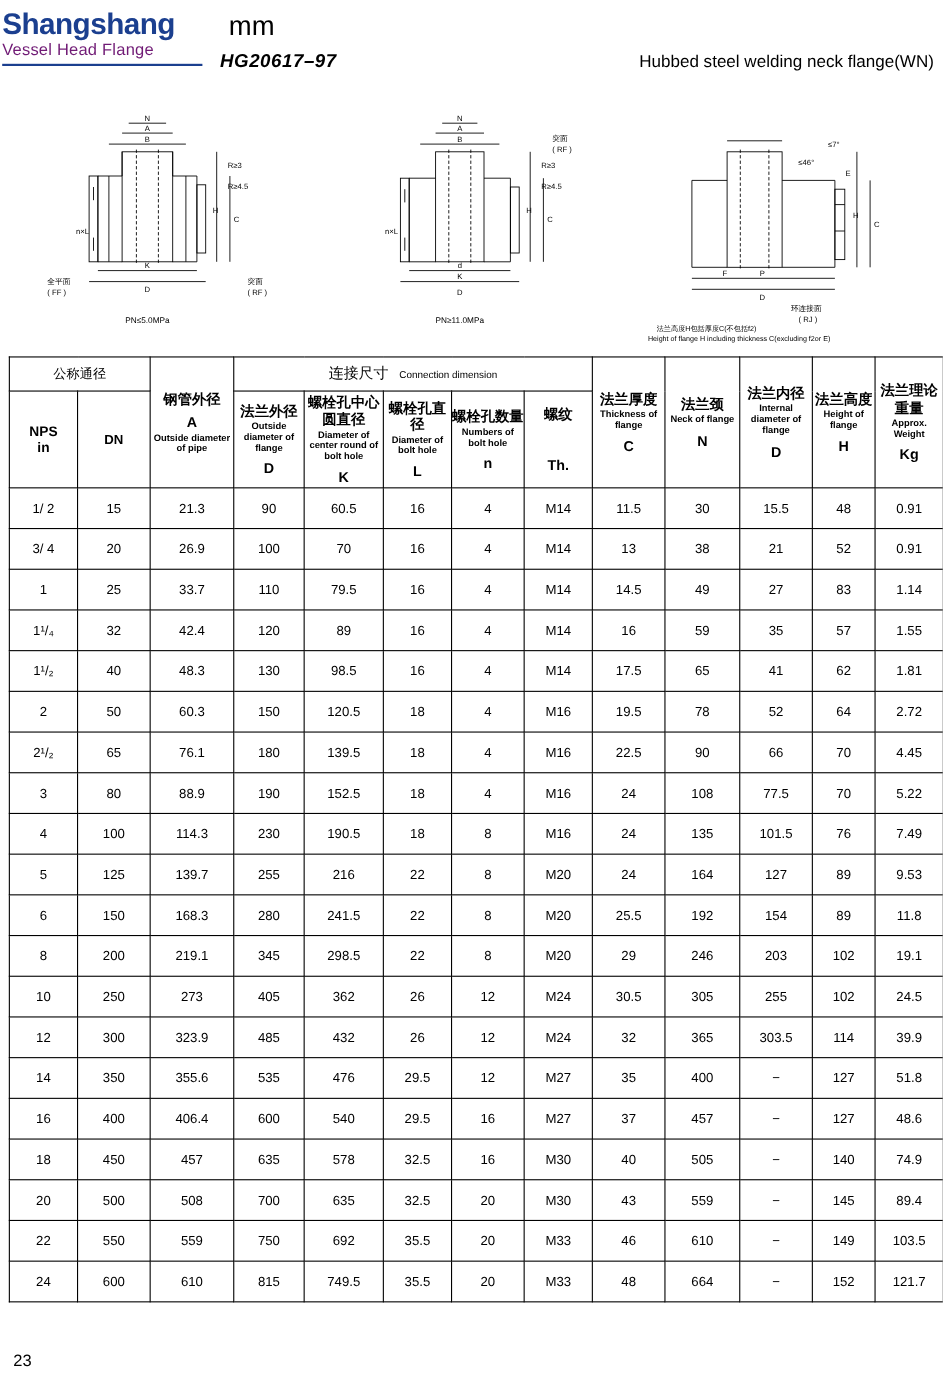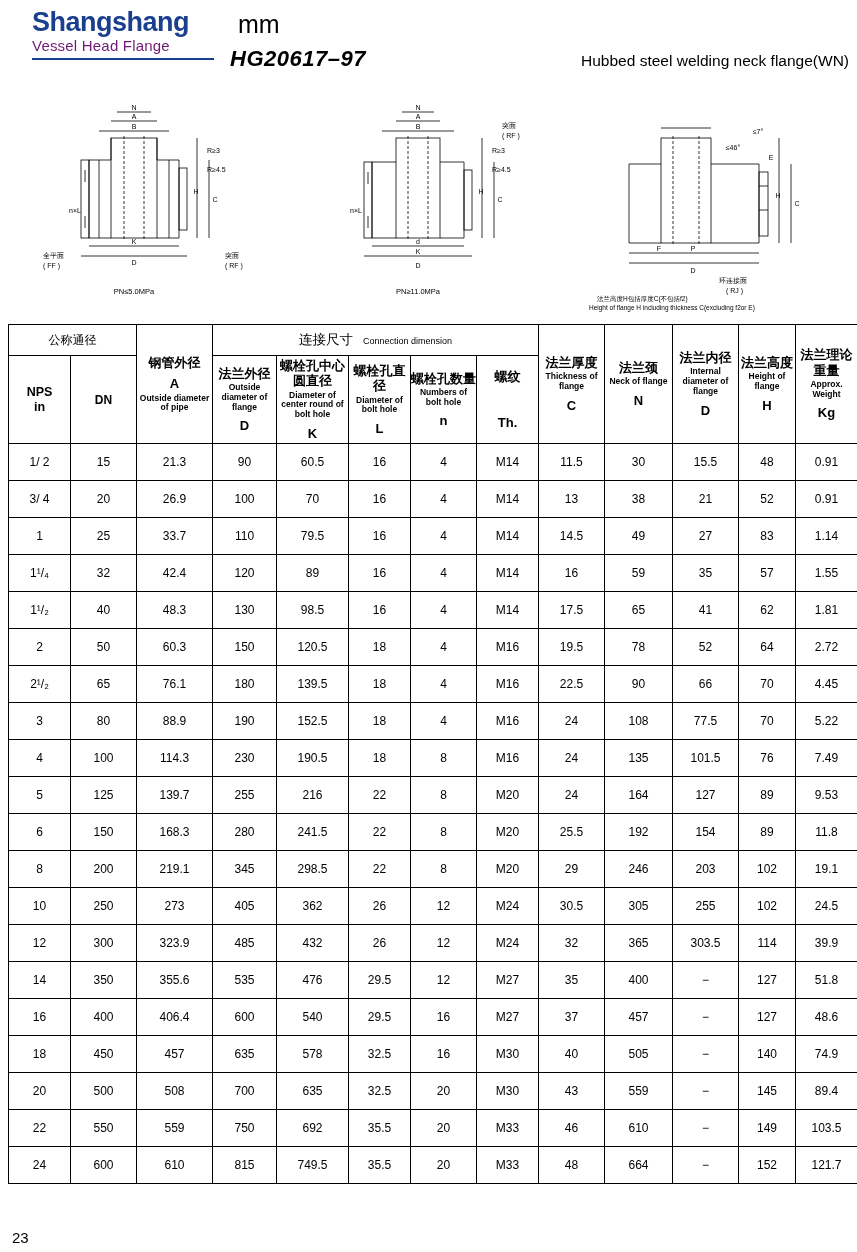--- a/index.html
+++ b/index.html
@@ -13,21 +13,21 @@
     font-family: "Liberation Sans", sans-serif;
     color: #000000;
     position: relative;
     overflow: hidden;
   }
 
   
   .header {
     display: flex;
     align-items: flex-start;
-    padding: 6px 8px 0 32px;
+    padding: 6px 8px 0 2px;
     height: 92px;
     box-sizing: border-box;
   }
   .logo {
     width: 182px;
     flex: 0 0 182px;
     padding-top: 2px;
   }
   .logo-top {
     font-size: 27px;
@@ -69,21 +69,21 @@
     font-size: 25px;
     padding-left: 8px;
   }
   .title-row2 {
     display: flex;
     align-items: baseline;
     justify-content: space-between;
     margin-top: 7px;
   }
   .title-std {
-    font-size: 22px;
+    font-size: 17px;
     font-style: italic;
     font-weight: bold;
     letter-spacing: 0.5px;
   }
   .title-en {
     font-size: 15.5px;
     white-space: nowrap;
   }
 
   

